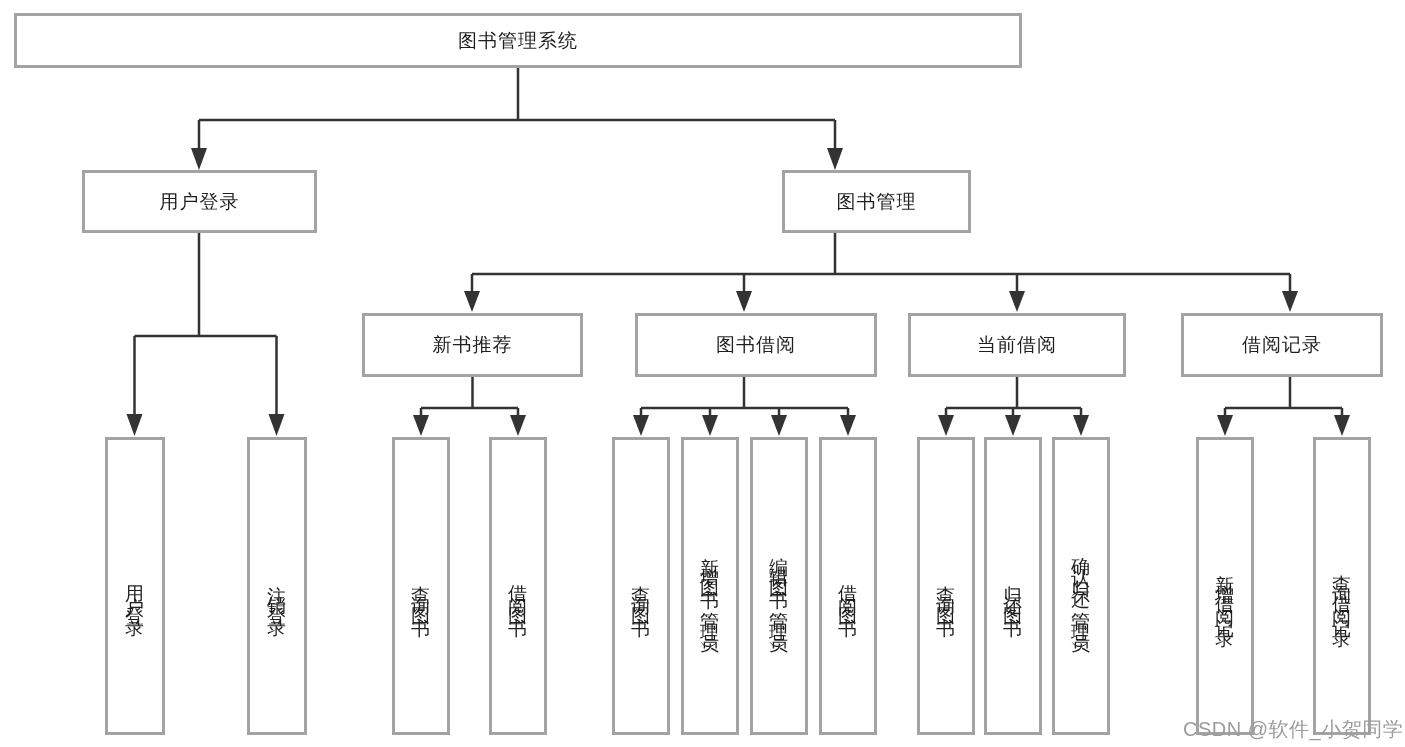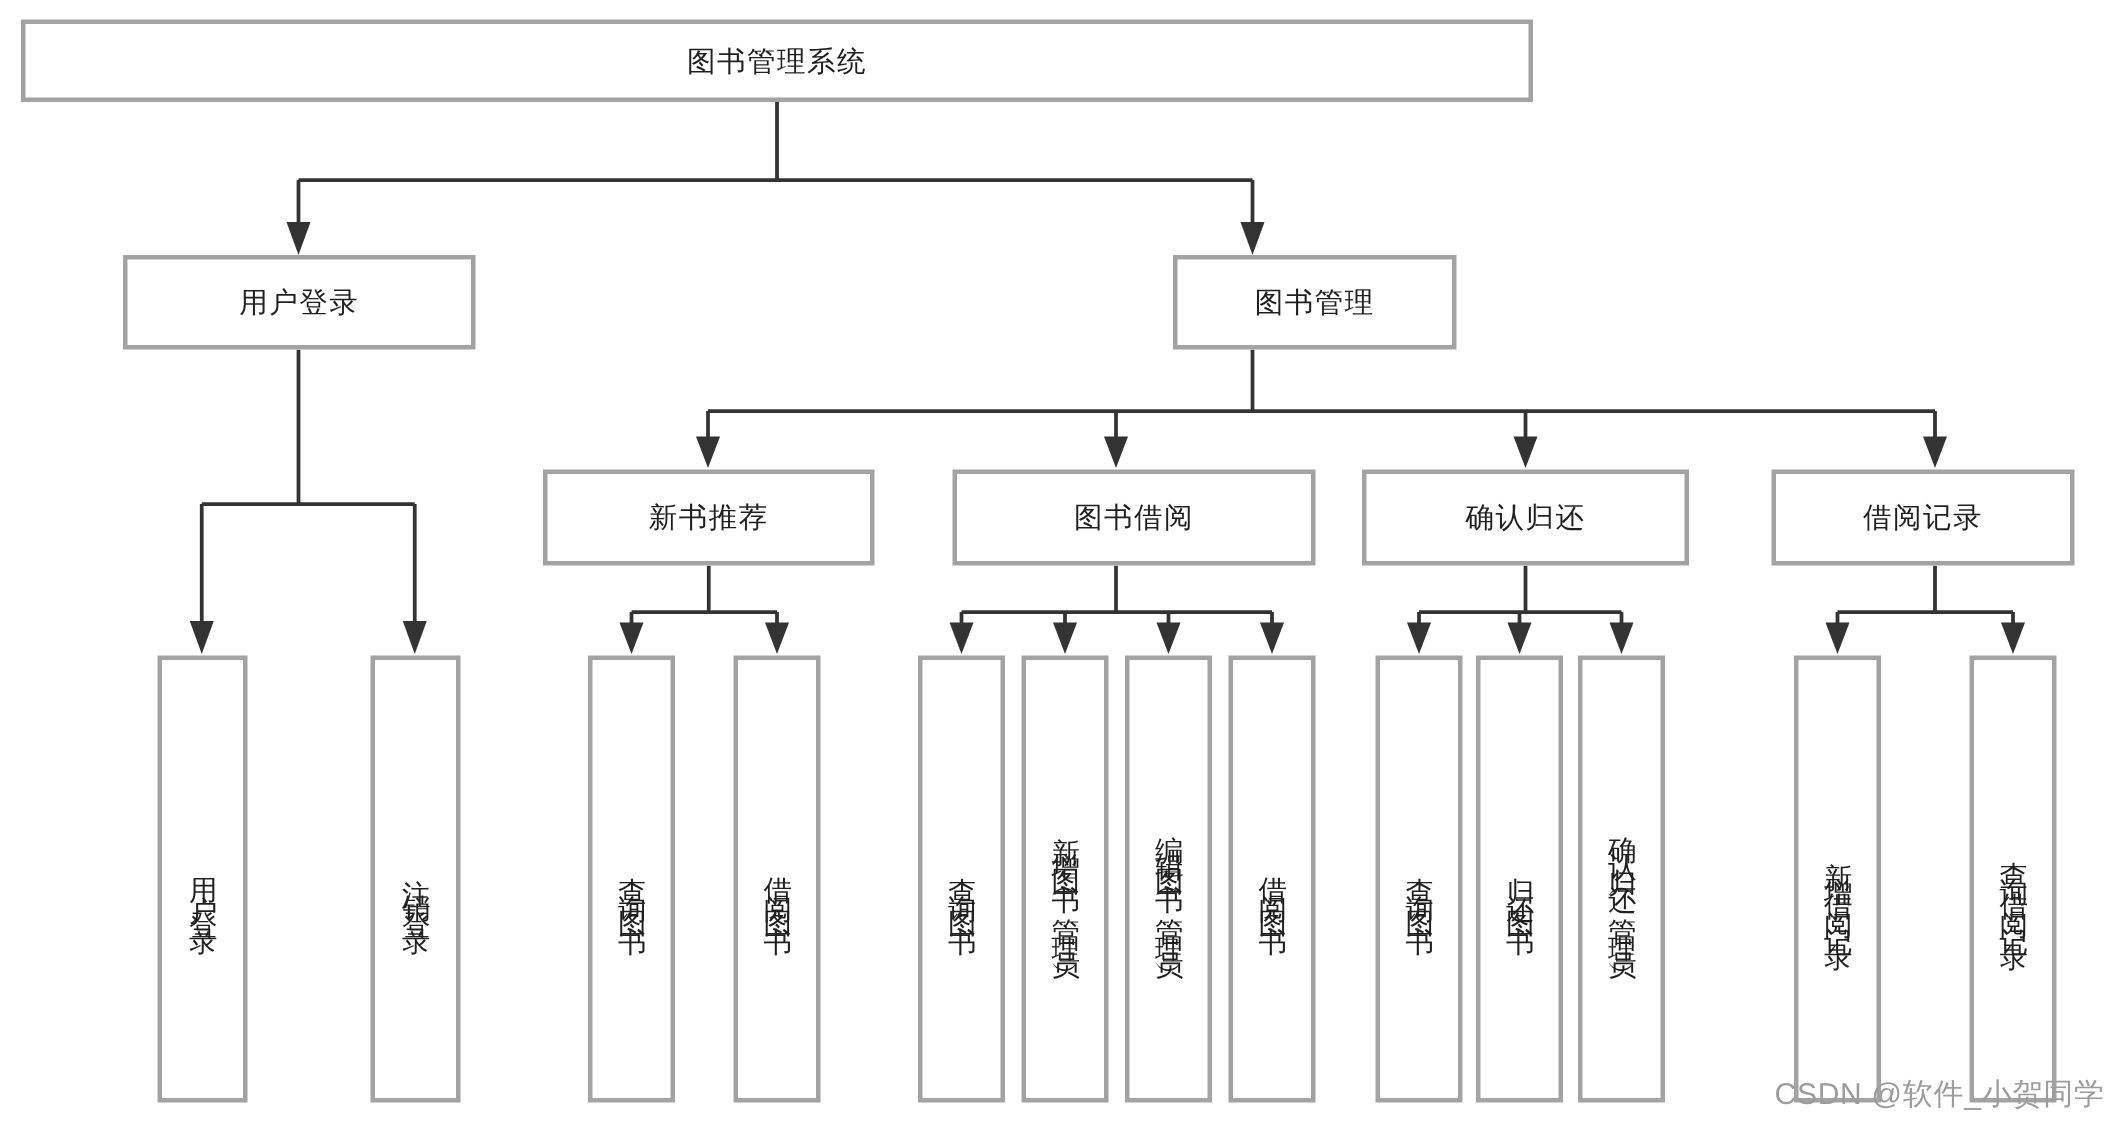--- a/index.html
+++ b/index.html
@@ -121,21 +121,21 @@
     <span class="h-label">图书管理</span>
   </div>
 
   <div class="node l2-node l2-a">
     <span class="h-label">新书推荐</span>
   </div>
   <div class="node l2-node l2-b">
     <span class="h-label">图书借阅</span>
   </div>
   <div class="node l2-node l2-c">
-    <span class="h-label">确认归还</span>
+    <span class="h-label">当前借阅</span>
   </div>
   <div class="node l2-node l2-d">
     <span class="h-label">借阅记录</span>
   </div>
 
   <div class="node leaf leaf-g1" style="left:105px;">
     <span class="vtext">用户登录</span>
   </div>
   <div class="node leaf leaf-g1" style="left:247px;">
     <span class="vtext">注销登录</span>

